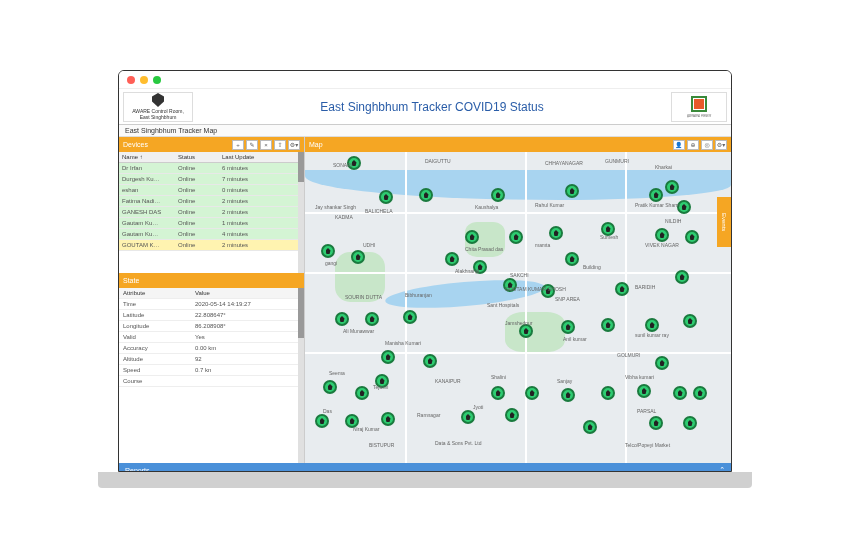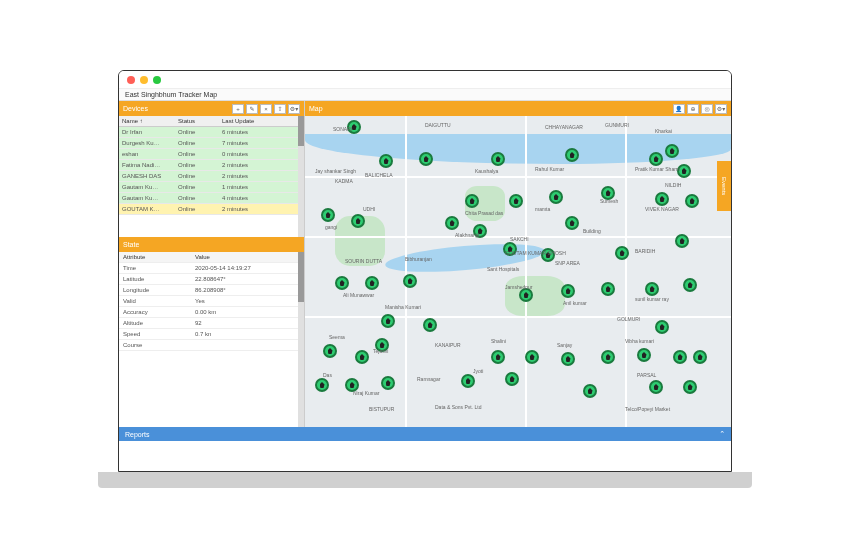--- a/index.html
+++ b/index.html
@@ -71,20 +71,32 @@
 </head>
 <body>
 
 <div class="monitor-frame">
   <div class="titlebar">
     <div class="tdot r"></div>
     <div class="tdot y"></div>
     <div class="tdot g"></div>
   </div>
 
+  <div class="header">
+    <div class="logo-left">
+      <div class="shield"></div>
+      <span>AWARE Control Room,</span>
+      <span>East Singhbhum</span>
+    </div>
+    <div class="title">East Singhbhum Tracker COVID19 Status</div>
+    <div class="logo-right">
+      <div class="sq"></div>
+      <div class="txt">झारखण्ड सरकार</div>
+    </div>
+  </div>
 
   <div class="crumb">East Singhbhum Tracker Map</div>
 
   <div class="content">
     <div class="left">
       <div class="panel-head">
         <span>Devices</span>
         <div class="btns">
           <div class="ibtn">+</div>
           <div class="ibtn">✎</div>

